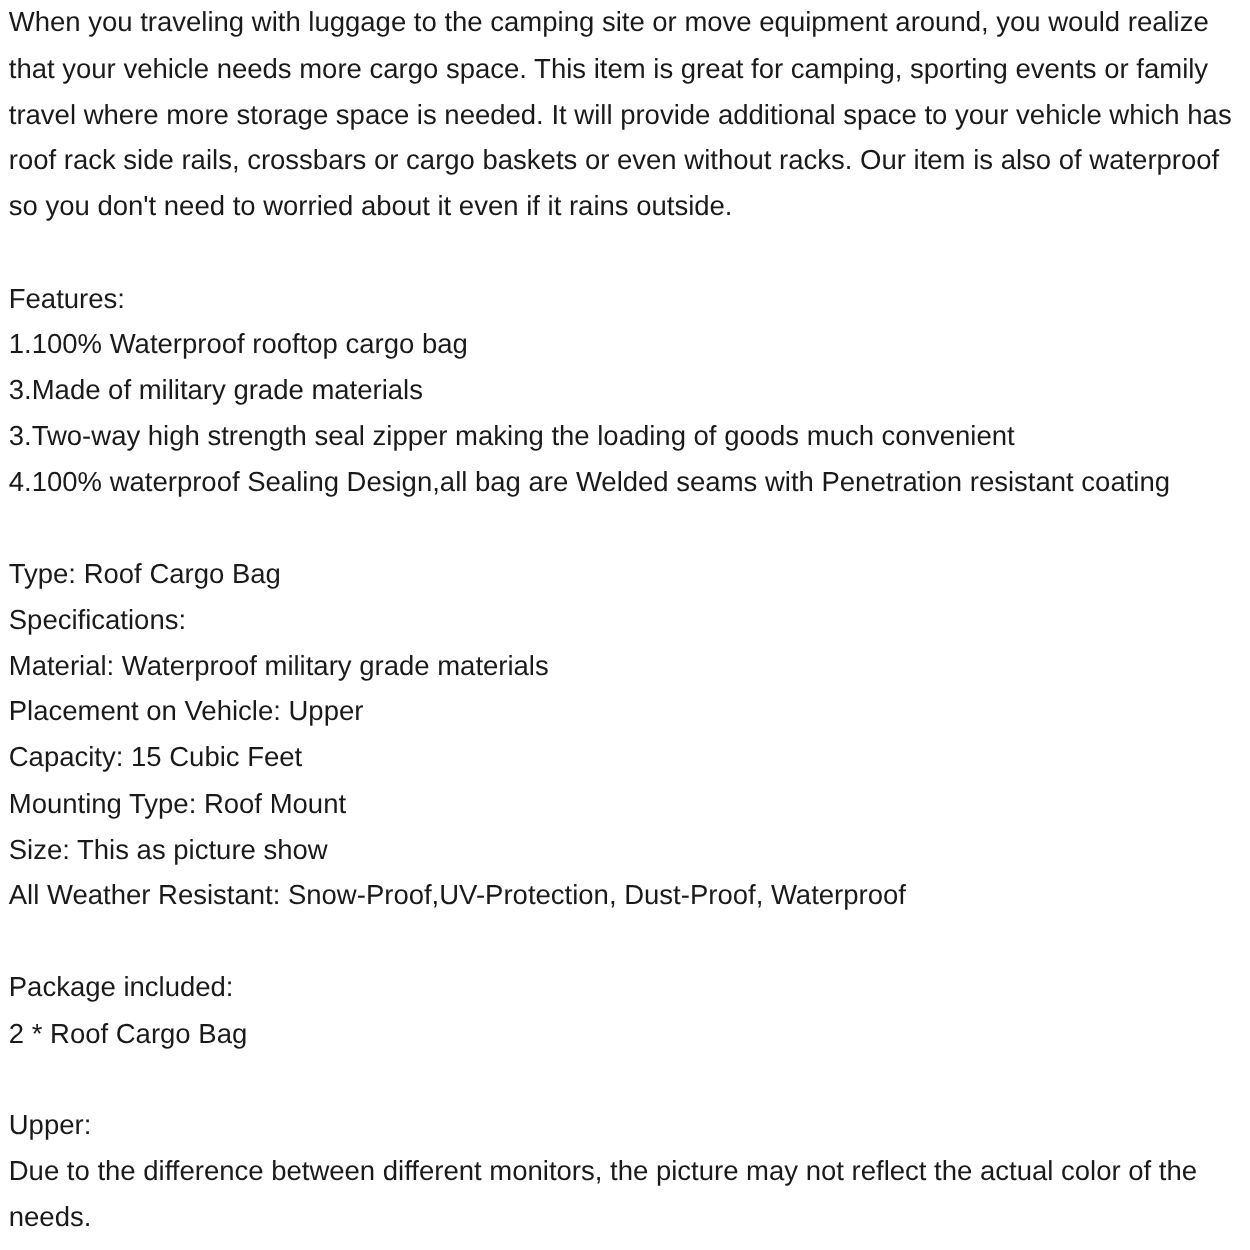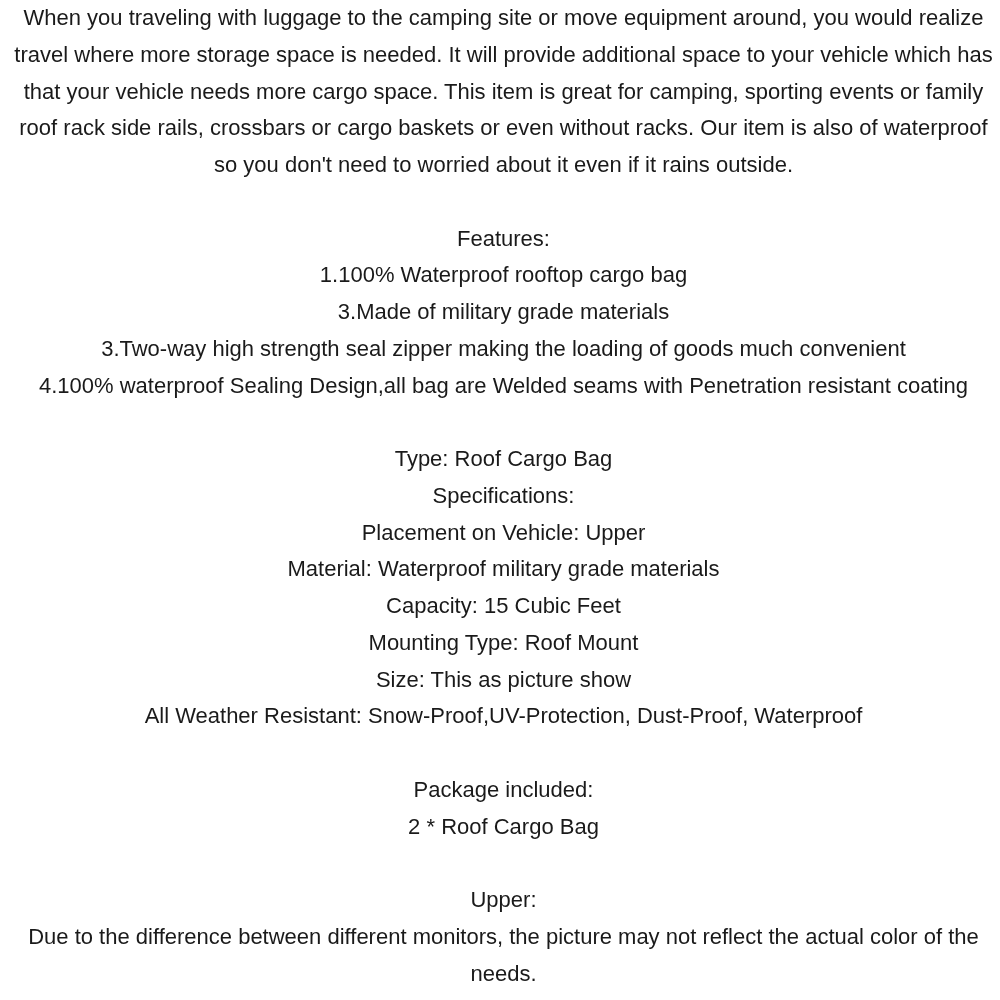--- a/index.html
+++ b/index.html
@@ -21,49 +21,48 @@
     -webkit-font-smoothing: antialiased;
   }
   .section {
     margin: 0 0 36.75px 0;
   }
   .section:last-child {
     margin-bottom: 0;
   }
   .line {
     white-space: nowrap;
-    text-align: center;
   }
 </style>
 </head>
 <body>
 
 <main class="page">
 
   <section class="section">
     <div class="line">When you traveling with luggage to the camping site or move equipment around, you would realize</div>
+    <div class="line">that your vehicle needs more cargo space. This item is great for camping, sporting events or family</div>
     <div class="line">travel where more storage space is needed. It will provide additional space to your vehicle which has</div>
-    <div class="line">that your vehicle needs more cargo space. This item is great for camping, sporting events or family</div>
     <div class="line">roof rack side rails, crossbars or cargo baskets or even without racks. Our item is also of waterproof</div>
     <div class="line">so you don't need to worried about it even if it rains outside.</div>
   </section>
 
   <section class="section">
     <div class="line">Features:</div>
     <div class="line">1.100% Waterproof rooftop cargo bag</div>
     <div class="line">3.Made of military grade materials</div>
     <div class="line">3.Two-way high strength seal zipper making the loading of goods much convenient</div>
     <div class="line">4.100% waterproof Sealing Design,all bag are Welded seams with Penetration resistant coating</div>
   </section>
 
   <section class="section">
     <div class="line">Type: Roof Cargo Bag</div>
     <div class="line">Specifications:</div>
+    <div class="line">Material: Waterproof military grade materials</div>
     <div class="line">Placement on Vehicle: Upper</div>
-    <div class="line">Material: Waterproof military grade materials</div>
     <div class="line">Capacity: 15 Cubic Feet</div>
     <div class="line">Mounting Type: Roof Mount</div>
     <div class="line">Size: This as picture show</div>
     <div class="line">All Weather Resistant: Snow-Proof,UV-Protection, Dust-Proof, Waterproof</div>
   </section>
 
   <section class="section">
     <div class="line">Package included:</div>
     <div class="line">2 * Roof Cargo Bag</div>
   </section>

